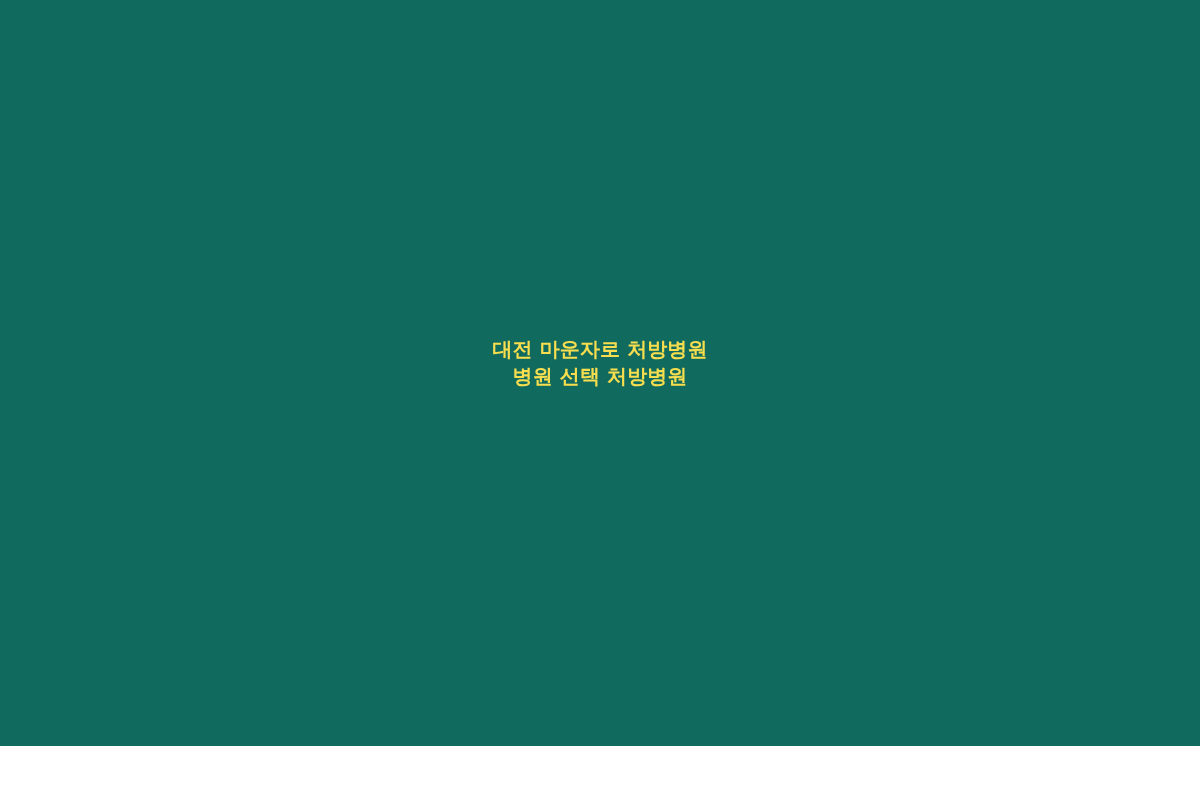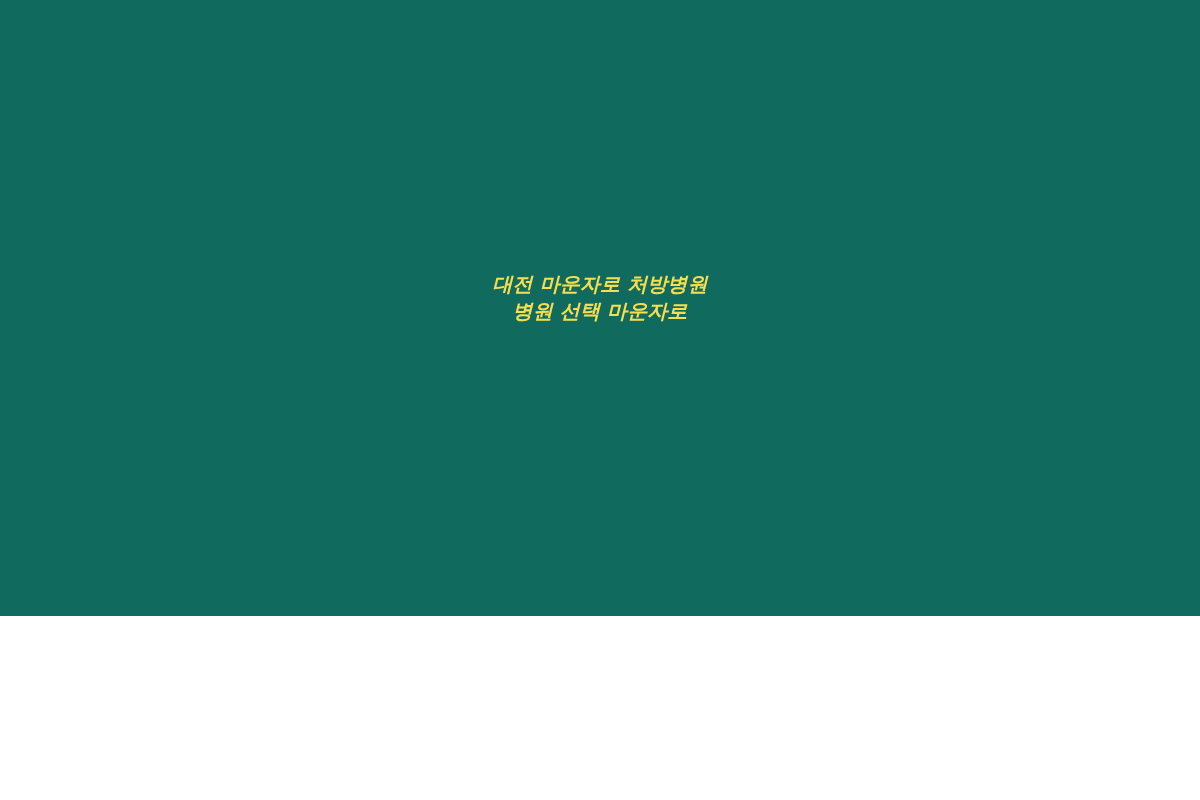--- a/index.html
+++ b/index.html
@@ -12,28 +12,27 @@
     width: 1200px;
     height: 800px;
     overflow: hidden;
     font-family: "DejaVu Sans", "Liberation Sans", sans-serif;
   }
 
   #banner {
     position: relative;
     box-sizing: border-box;
     width: 1200px;
-    height: 616px;
+    height: 746px;
     display: flex;
     flex-direction: column;
     align-items: center;
     justify-content: center;
     background: #116A5E;
     overflow: hidden;
-    font-style: italic;
   }
 
   #title-block {
     display: flex;
     flex-direction: column;
     align-items: center;
     justify-content: center;
     width: 100%;
     padding: 0 40px;
     box-sizing: border-box;
@@ -65,17 +64,17 @@
 </style>
 </head>
 <body>
 
 <div id="banner" style="background: rgb(17, 106, 94);">
 
   <div id="title-block">
 
     <span class="title-line line-1" style="color: rgb(247, 222, 78); font-size: 20px;">대전 마운자로 처방병원</span>
 
-    <span class="title-line line-2" style="color: rgb(247, 222, 78); font-size: 20px;">병원 선택 마운자로</span>
+    <span class="title-line line-2" style="color: rgb(247, 222, 78); font-size: 20px;">병원 선택 처방병원</span>
 
   </div>
 
 </div>
 
 </body></html>

